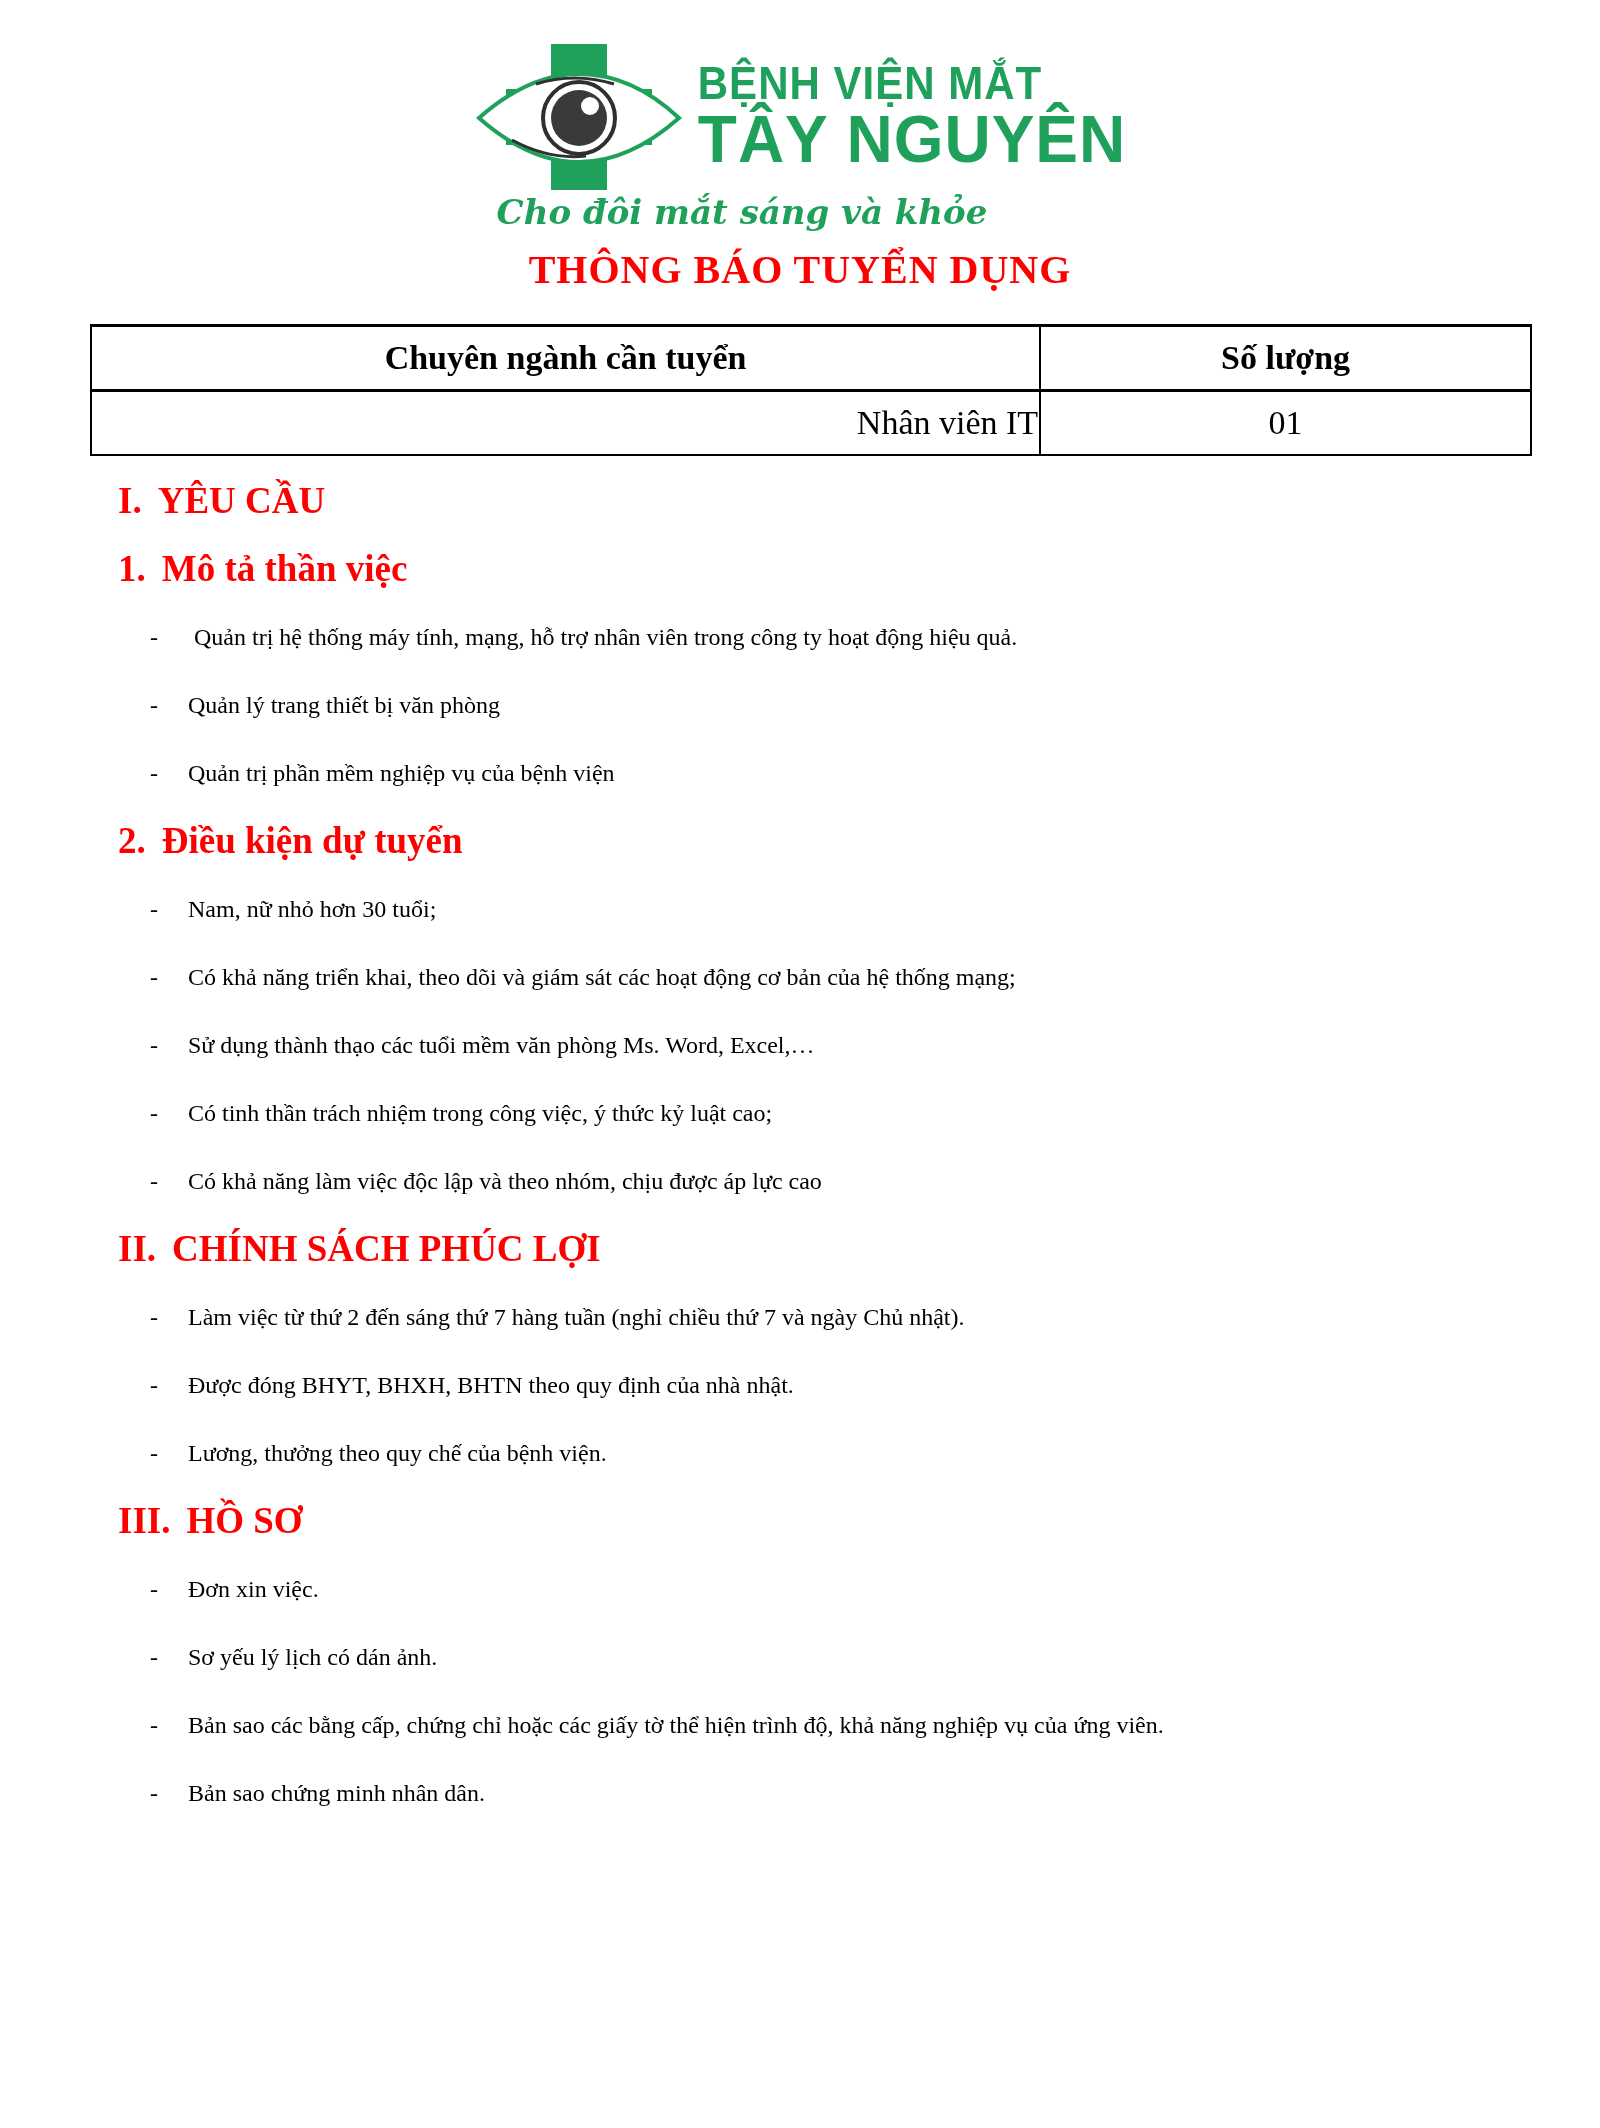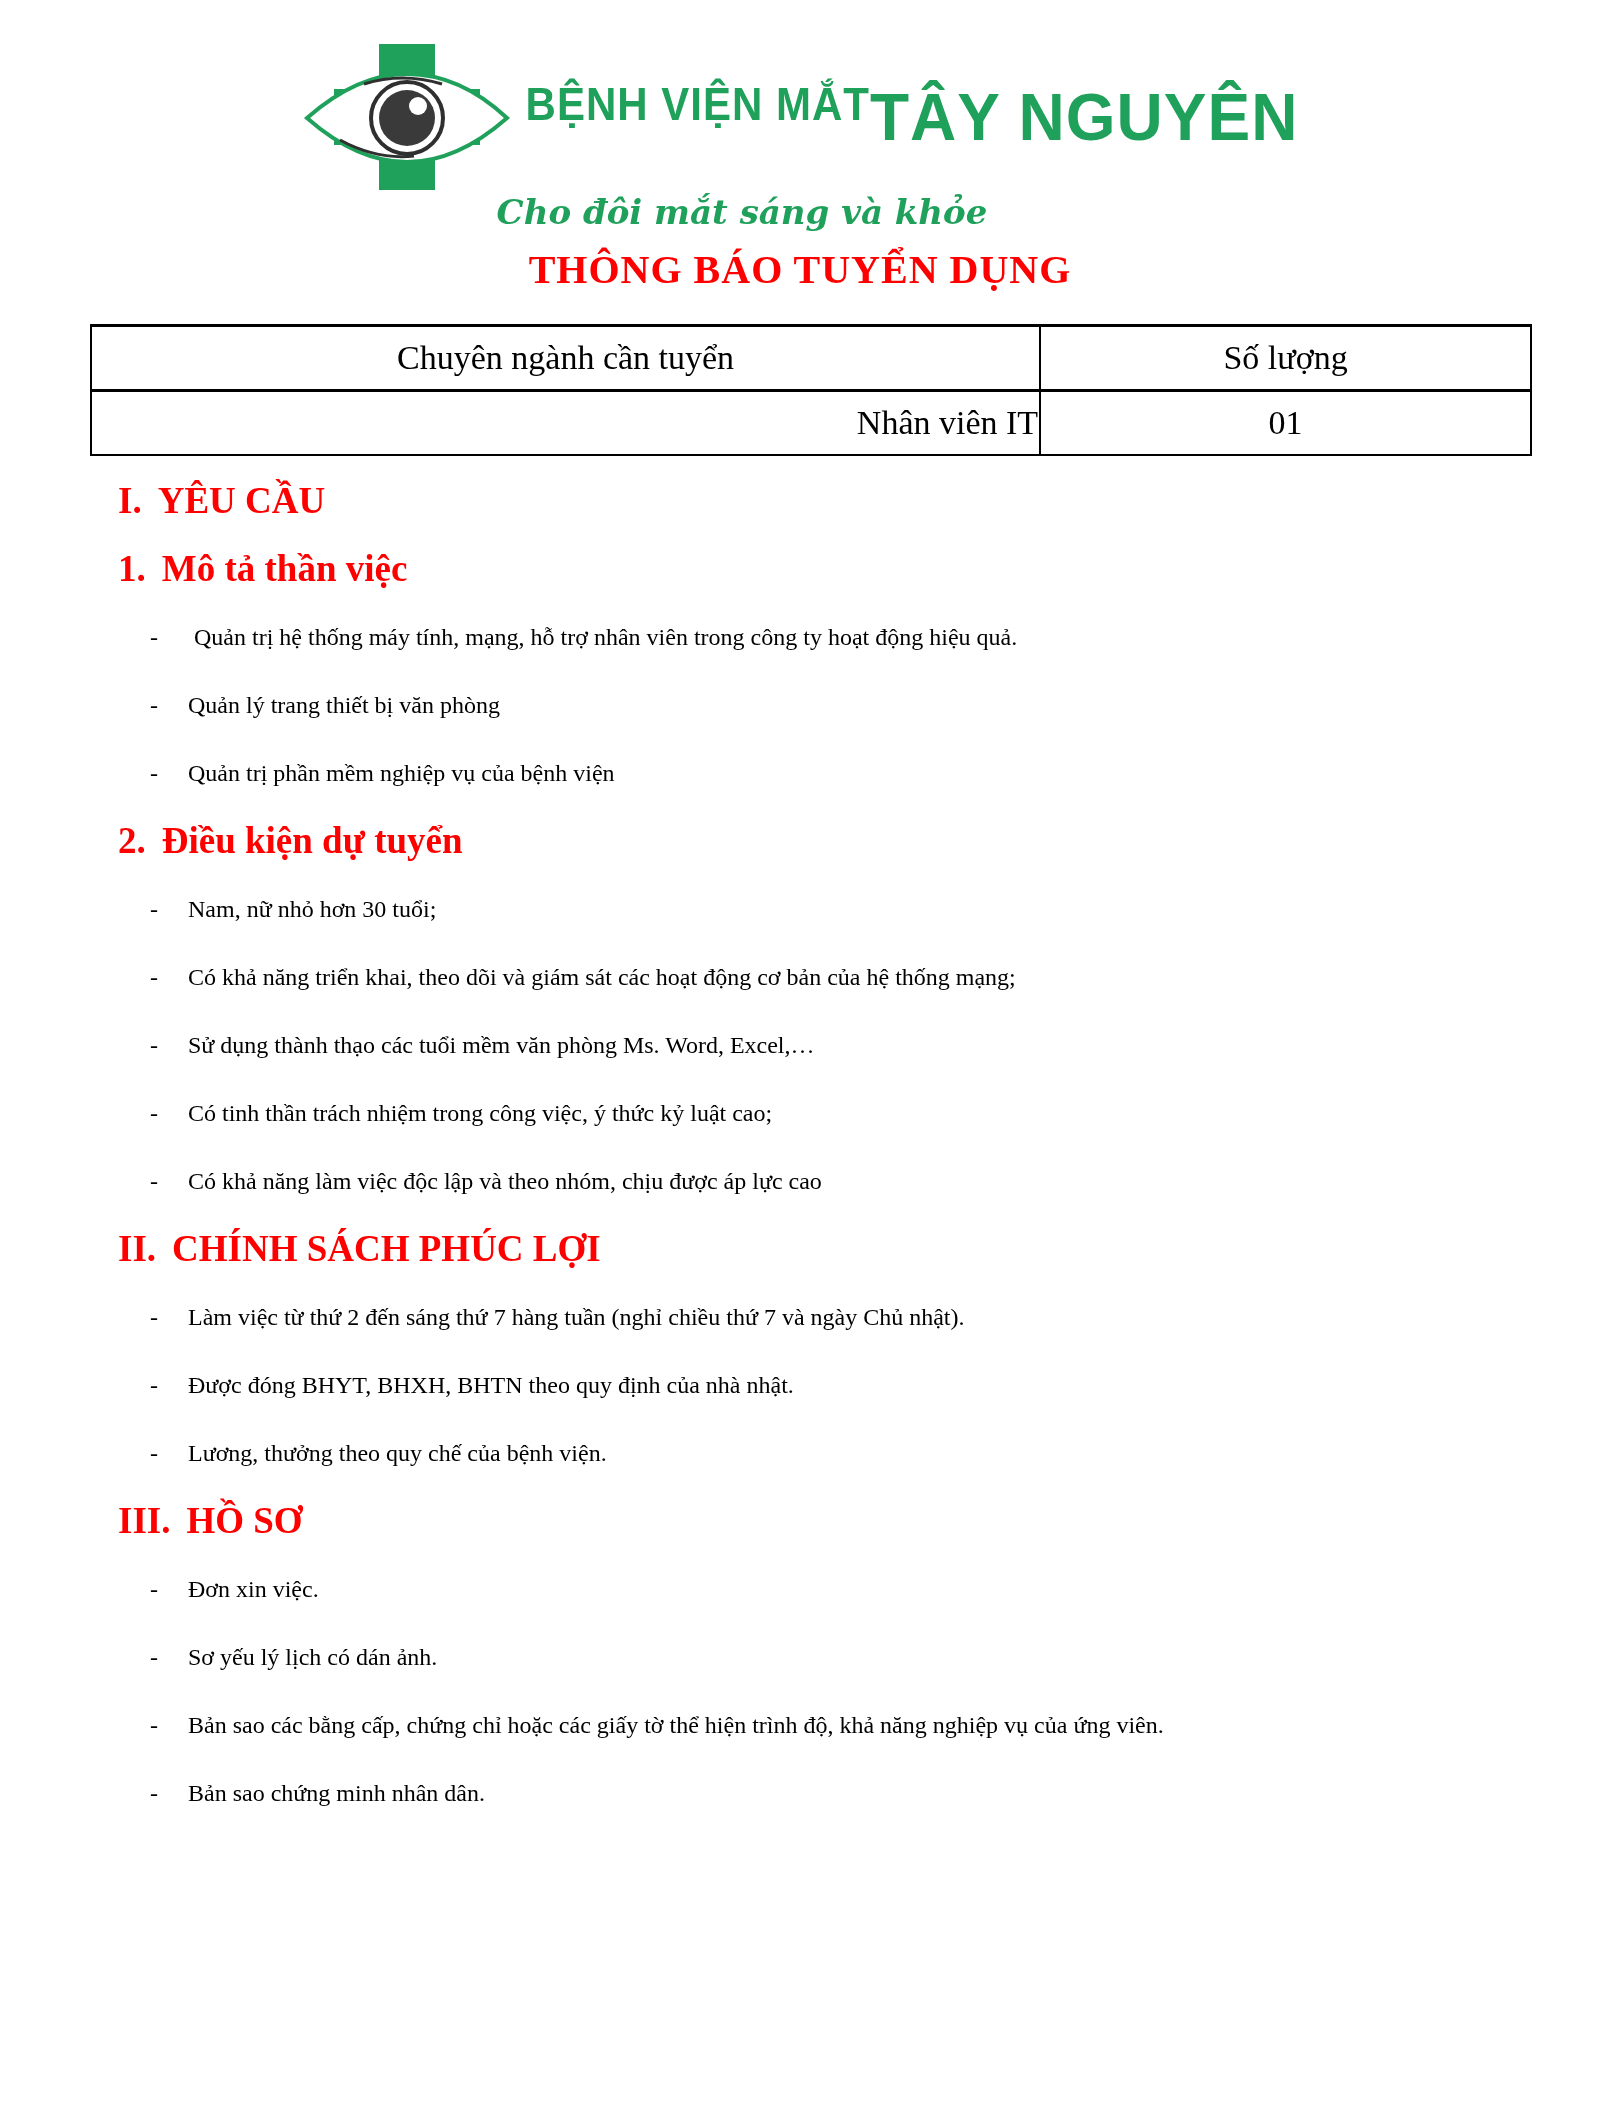--- a/index.html
+++ b/index.html
@@ -21,21 +21,21 @@
   .cross-wrap { position:relative; width:210px; height:146px; flex:0 0 auto; }
   .cross-v {
     position:absolute; left:77px; top:0; width:56px; height:146px;
     background:var(--green);
   }
   .cross-h {
     position:absolute; left:32px; top:45px; width:146px; height:56px;
     background:var(--green);
   }
   .eye-svg { position:absolute; left:0; top:26px; width:210px; height:96px; }
-  .logo-text { display:flex; flex-direction:row; justify-content:center; }
+  .logo-text { display:flex; flex-direction:column; justify-content:center; }
   .logo-line1 {
     font-family:"Liberation Sans", sans-serif;
     font-weight:bold; font-size:42px; line-height:44px;
     color:var(--green); letter-spacing:1px;
     transform:scaleY(1.08); transform-origin:left center;
   }
   .logo-line2 {
     font-family:"Liberation Sans", sans-serif;
     font-weight:bold; font-size:64px; line-height:66px;
     color:var(--green); letter-spacing:1px;
@@ -67,21 +67,21 @@
     border-collapse:collapse;
     table-layout:fixed;
   }
   .vacancy-table td, .vacancy-table th {
     border:2px solid #000;
     font-size:34px;
   }
   .vacancy-table .col1 { width:66%; }
   .vacancy-table .col2 { width:34%; }
   .vacancy-table th {
-    font-weight:normal; text-align:center;
+    font-weight:bold; text-align:center;
     height:60px; border-bottom-width:3px; border-top-width:3px;
   }
   .vacancy-table td { height:60px; }
   .vacancy-table td.cell-left  { text-align:right; padding-left:14px; }
   .vacancy-table td.cell-center { text-align:center; }
 
   
   .content { margin:16px 32px 0 82px; }
   .content p { margin:0 0 10px 0; }
 

